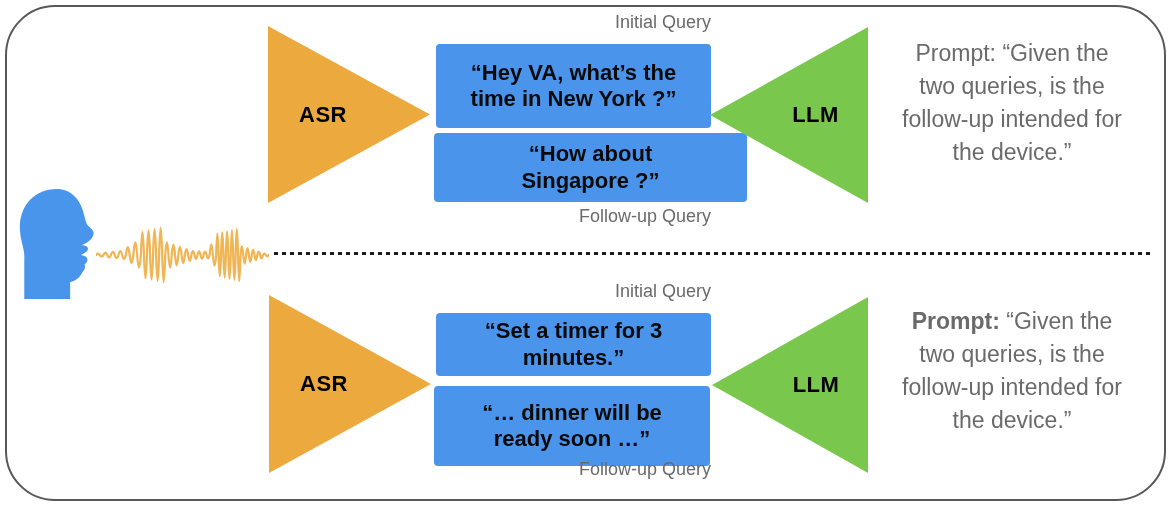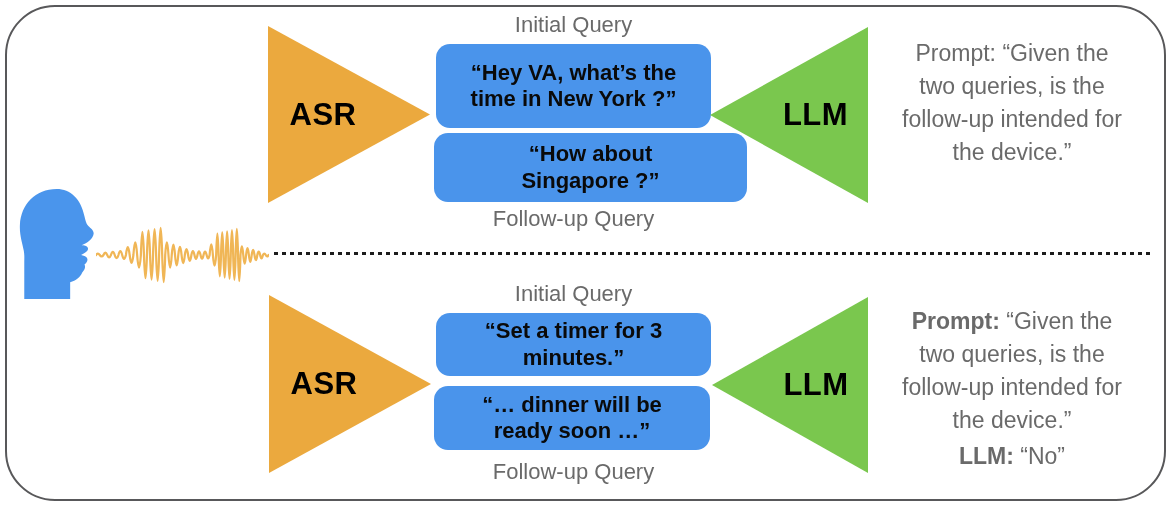--- a/index.html
+++ b/index.html
@@ -15,31 +15,31 @@
     position:absolute;left:274px;top:252px;width:876px;height:3px;
     background:repeating-linear-gradient(90deg,#1c1c1c 0 4px,transparent 4px 8px);
   }
   .head-svg{position:absolute;left:11px;top:187px;width:99px;height:114px;}
   .wave-svg{position:absolute;left:96px;top:226px;width:173px;height:58px;}
   .tri{position:absolute;}
   .tri-right{clip-path:polygon(0 0,100% 50%,0 100%);background:var(--asr-orange,#eba93e);}
   .tri-left{clip-path:polygon(100% 0,100% 100%,0 50%);background:var(--llm-green,#7ac74e);}
   .tri-label{
     position:absolute;display:flex;align-items:center;justify-content:center;
-    font-size:31px;font-weight:700;color:#000;letter-spacing:.5px;
+    font-size:22px;font-weight:700;color:#000;letter-spacing:.5px;
   }
   .bubble{
-    position:absolute;background:var(--bubble-blue,#4a94eb);border-radius:14px;
+    position:absolute;background:var(--bubble-blue,#4a94eb);border-radius:4px;
     display:flex;align-items:center;justify-content:center;text-align:center;
     white-space:pre-line;color:#0a0a0a;font-weight:700;font-size:22px;line-height:1.2;
     padding:2px 8px;box-sizing:border-box;
   }
   .caption{
-    position:absolute;width:275px;text-align:center;
-    color:var(--caption-gray,#6a6a6a);font-size:22px;
+    position:absolute;width:275px;text-align:right;
+    color:var(--caption-gray,#6a6a6a);font-size:18px;
   }
   .prompt-panel{position:absolute;width:276px;text-align:center;}
   .prompt-text{
     margin:0;white-space:pre-line;color:var(--caption-gray,#6a6a6a);
     font-size:23px;line-height:33px;
   }
   .prompt-text.answer{margin-top:3px;}
   .bold-labels .pp-label{font-weight:700;}
 
   
@@ -51,21 +51,21 @@
   .t1-cap-followup{left:436px;top:206px;}
   .t1-llm{left:710px;top:27px;width:158px;height:176px;}
   .t1-llm-label{left:763px;top:27px;width:105px;height:176px;}
   .t1-prompt{left:874px;top:37px;}
 
   
   .t2-asr{left:269px;top:295px;width:162px;height:178px;}
   .t2-asr-label{left:269px;top:295px;width:110px;height:178px;}
   .t2-cap-initial{left:436px;top:281px;}
   .t2-b1{left:436px;top:313px;width:275px;height:63px;}
-  .t2-b2{left:434px;top:386px;width:276px;height:64px;text-align:center;}
+  .t2-b2{left:434px;top:386px;width:276px;height:80px;text-align:center;}
   .t2-cap-followup{left:436px;top:459px;}
   .t2-llm{left:712px;top:297px;width:156px;height:176px;}
   .t2-llm-label{left:764px;top:297px;width:104px;height:176px;}
   .t2-prompt{left:874px;top:305px;}
 </style>
 </head>
 <body>
 
 <div class="canvas">
   <div class="frame"></div>
@@ -127,15 +127,14 @@
   <div class="caption t2-cap-followup">Follow-up Query</div>
 
   <div class="tri tri-left t2-llm"></div>
   <div class="tri-label t2-llm-label">LLM</div>
 
   <div class="prompt-panel t2-prompt bold-labels">
     <p class="prompt-text"><span class="pp-label">Prompt:</span><span> “Given the
 two queries, is the
 follow-up intended for
 the device.”</span></p>
-    <p class="prompt-text answer"><span class="pp-label">LLM:</span><span> “No”</span></p>
   </div>
 </div>
 
 </body></html>

